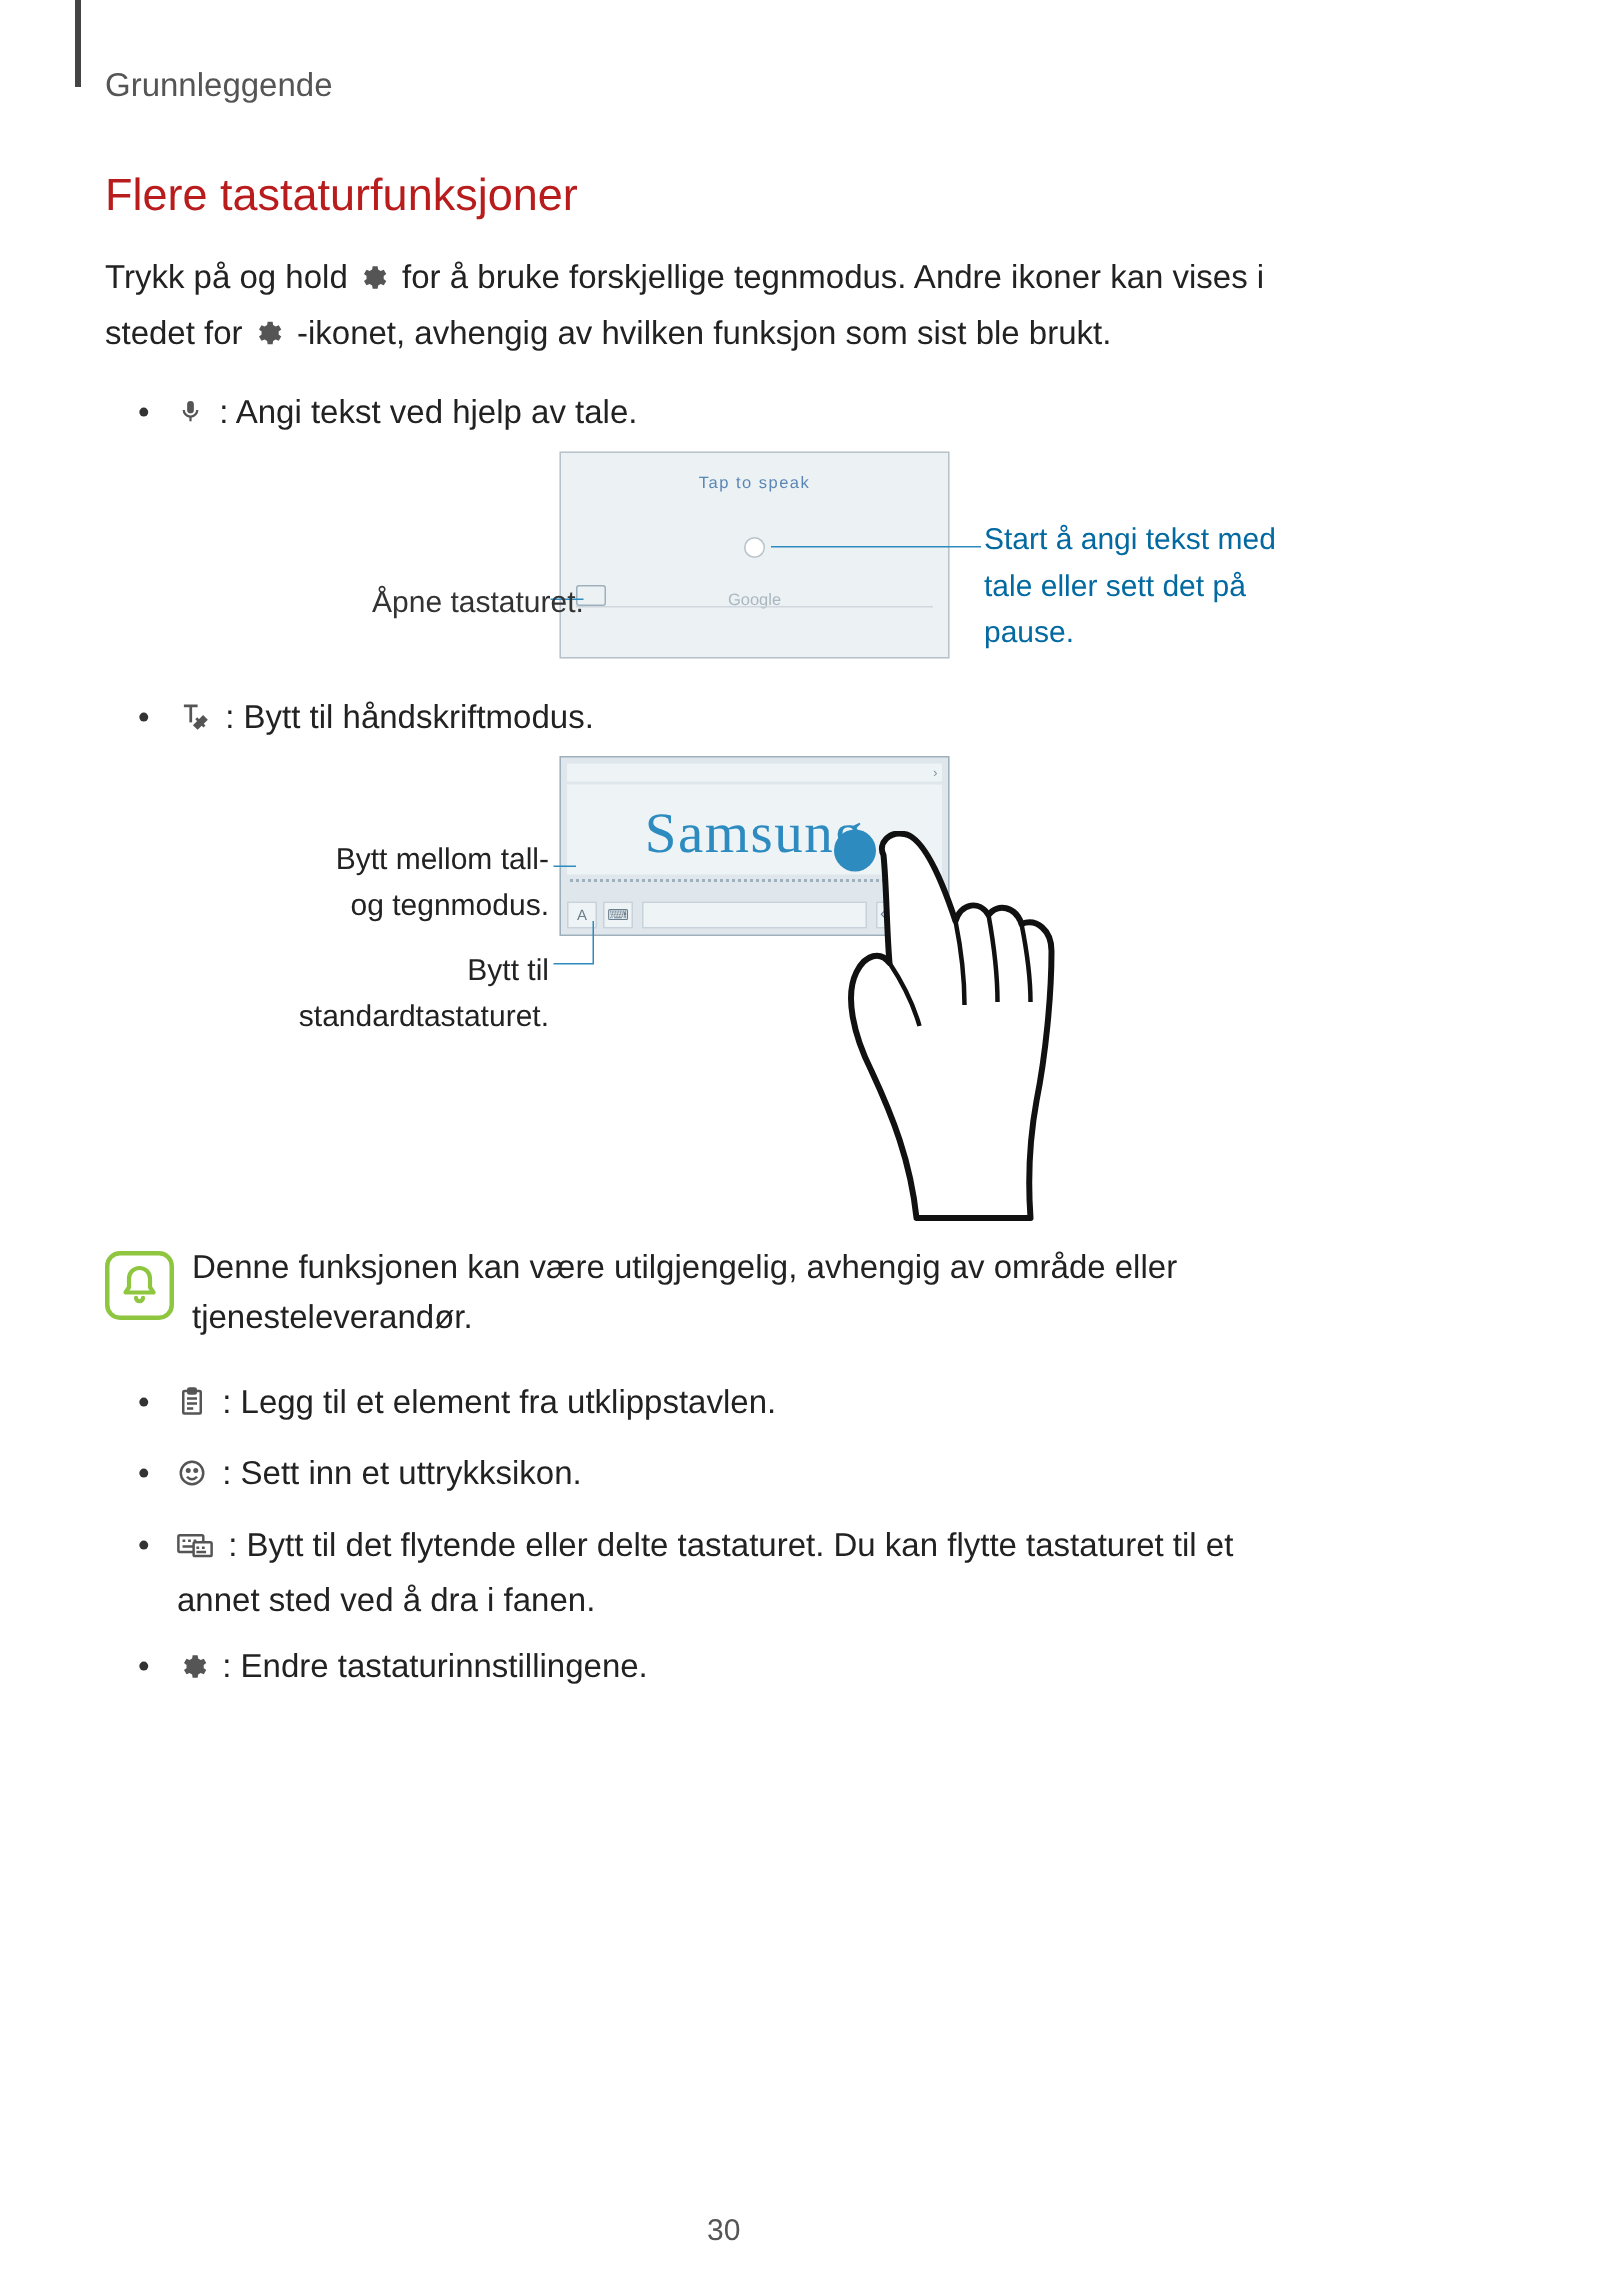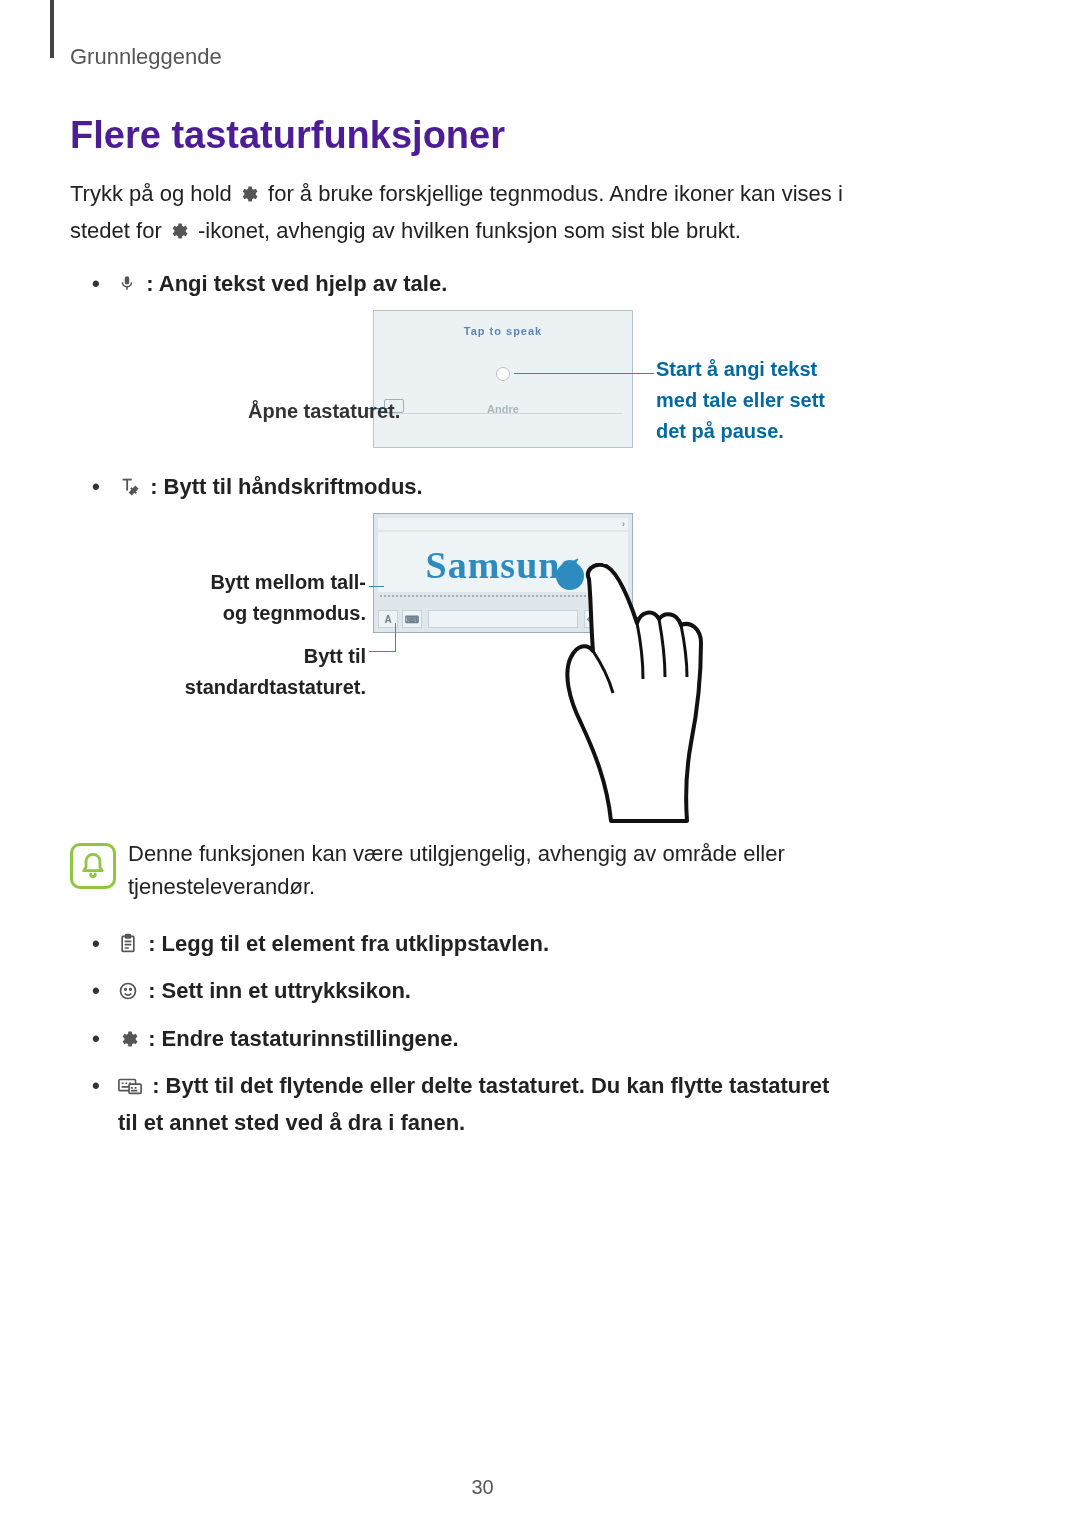--- a/index.html
+++ b/index.html
@@ -1,24 +1,24 @@
 <!DOCTYPE html>
 <html><head>
 <meta charset="utf-8">
 <style>
   * { box-sizing: border-box; margin: 0; padding: 0; }
   html, body { width: 1080px; height: 1527px; background: #fff; font-family: Arial, Helvetica, sans-serif; color: #222; }
   .page { position: relative; width: 924px; height: 1527px; padding: 40px 70px 0 70px; }
   .vmark { position: absolute; left: 50px; top: 0; width: 4px; height: 58px; background: #444; }
   .breadcrumb { font-size: 22px; color: #555; margin-bottom: 44px; margin-top: 4px; }
-  h2.title { font-size: 38px; font-weight: 700; color: #4c1d95; margin-bottom: 20px; }
+  h2.title { font-size: 30px; font-weight: 400; color: #b91c1c; margin-bottom: 20px; }
   p.intro { font-size: 22px; line-height: 1.55; margin-bottom: 16px; }
 
   ul.items { list-style: none; padding-left: 22px; }
-  ul.items > li { position: relative; padding-left: 26px; margin-bottom: 10px; font-size: 22px; line-height: 1.55; font-weight: bold; }
+  ul.items > li { position: relative; padding-left: 26px; margin-bottom: 10px; font-size: 22px; line-height: 1.55; }
   ul.items > li::before { content: "•"; position: absolute; left: 0; top: 0; color: #333; }
   .ico { display: inline-block; vertical-align: -3px; margin-right: 4px; }
 
   
   .fig1 { position: relative; width: 100%; height: 150px; margin: 6px 0 8px 0; }
   .fig1 .shot { position: absolute; left: 255px; top: 0; width: 260px; height: 138px; background: #ecf1f4; border: 1px solid #b7c2ca; }
   .fig1 .tts { position: absolute; left: 0; right: 0; top: 12px; text-align: center; font-size: 11px; color: #5a86b5; letter-spacing: 1px; }
   .fig1 .cir { position: absolute; left: 50%; top: 56px; width: 14px; height: 14px; margin-left: -7px; border-radius: 50%; background: #fff; border: 1px solid #b7c2ca; }
   .fig1 .barline { position: absolute; left: 10px; right: 10px; top: 102px; height: 1px; background: #cfd7dd; }
   .fig1 .kbd { position: absolute; left: 10px; top: 88px; width: 20px; height: 14px; border: 1px solid #9fb0bd; border-radius: 2px; }
@@ -87,21 +87,21 @@
             <path d="M12 14a3 3 0 0 0 3-3V6a3 3 0 1 0-6 0v5a3 3 0 0 0 3 3zm5-3a5 5 0 0 1-10 0H5a7 7 0 0 0 6 6.9V21h2v-3.1A7 7 0 0 0 19 11h-2z"></path>
           </svg>
       </span>
       <span> : Angi tekst ved hjelp av tale.</span>
 
       <div class="fig1">
         <div class="shot">
           <div class="tts">Tap to speak</div>
           <div class="cir"></div>
           <div class="kbd"></div>
-          <div class="ggl">Andre</div>
+          <div class="ggl">Google</div>
           <div class="barline"></div>
         </div>
         <div class="lineL"></div>
         <div class="callL">Åpne tastaturet.</div>
         <div class="lineR"></div>
         <div class="callR">Start å angi tekst med tale eller sett det på pause.</div>
       </div>
     </li>
 
     <li>
@@ -178,33 +178,33 @@
             <circle cx="12" cy="12" r="9"></circle>
             <circle cx="9" cy="10" r="1" fill="#555"></circle>
             <circle cx="15" cy="10" r="1" fill="#555"></circle>
             <path d="M8 15c1.2 1.3 2.6 2 4 2s2.8-.7 4-2"></path>
           </svg>
       </span>
       <span> : Sett inn et uttrykksikon.</span>
     </li>
     <li>
       <span class="ico">
-        <svg width="20" height="20" viewBox="0 0 24 24" fill="#555">
-            <path d="M12 8a4 4 0 1 0 .001 8.001A4 4 0 0 0 12 8zm9.4 4a7.5 7.5 0 0 0-.1-1.2l2.1-1.6-2-3.4-2.5 1a7.6 7.6 0 0 0-2-1.2L16.5 3h-4l-.4 2.6a7.6 7.6 0 0 0-2 1.2l-2.5-1-2 3.4L7.7 10.8A7.5 7.5 0 0 0 7.6 12c0 .4 0 .8.1 1.2l-2.1 1.6 2 3.4 2.5-1c.6.5 1.3.9 2 1.2l.4 2.6h4l.4-2.6c.7-.3 1.4-.7 2-1.2l2.5 1 2-3.4-2.1-1.6c.1-.4.1-.8.1-1.2z"></path>
-          </svg>
-      </span>
-      <span> : Endre tastaturinnstillingene.</span>
-    </li>
-    <li>
-      <span class="ico">
         <svg width="24" height="20" viewBox="0 0 26 20" fill="none" stroke="#555" stroke-width="1.8">
             <rect x="1" y="3" width="18" height="12" rx="1"></rect>
             <path d="M4 7h2M8 7h2M12 7h2M4 11h10"></path>
             <rect x="12" y="8" width="13" height="10" rx="1" fill="#fff"></rect>
             <path d="M14 12h2M18 12h2M14 15h7"></path>
           </svg>
       </span>
       <span> : Bytt til det flytende eller delte tastaturet. Du kan flytte tastaturet til et annet sted ved å dra i fanen.</span>
     </li>
+    <li>
+      <span class="ico">
+        <svg width="20" height="20" viewBox="0 0 24 24" fill="#555">
+            <path d="M12 8a4 4 0 1 0 .001 8.001A4 4 0 0 0 12 8zm9.4 4a7.5 7.5 0 0 0-.1-1.2l2.1-1.6-2-3.4-2.5 1a7.6 7.6 0 0 0-2-1.2L16.5 3h-4l-.4 2.6a7.6 7.6 0 0 0-2 1.2l-2.5-1-2 3.4L7.7 10.8A7.5 7.5 0 0 0 7.6 12c0 .4 0 .8.1 1.2l-2.1 1.6 2 3.4 2.5-1c.6.5 1.3.9 2 1.2l.4 2.6h4l.4-2.6c.7-.3 1.4-.7 2-1.2l2.5 1 2-3.4-2.1-1.6c.1-.4.1-.8.1-1.2z"></path>
+          </svg>
+      </span>
+      <span> : Endre tastaturinnstillingene.</span>
+    </li>
   </ul>
 
   <div class="pagenum">30</div>
 </div>
 
 </body></html>

